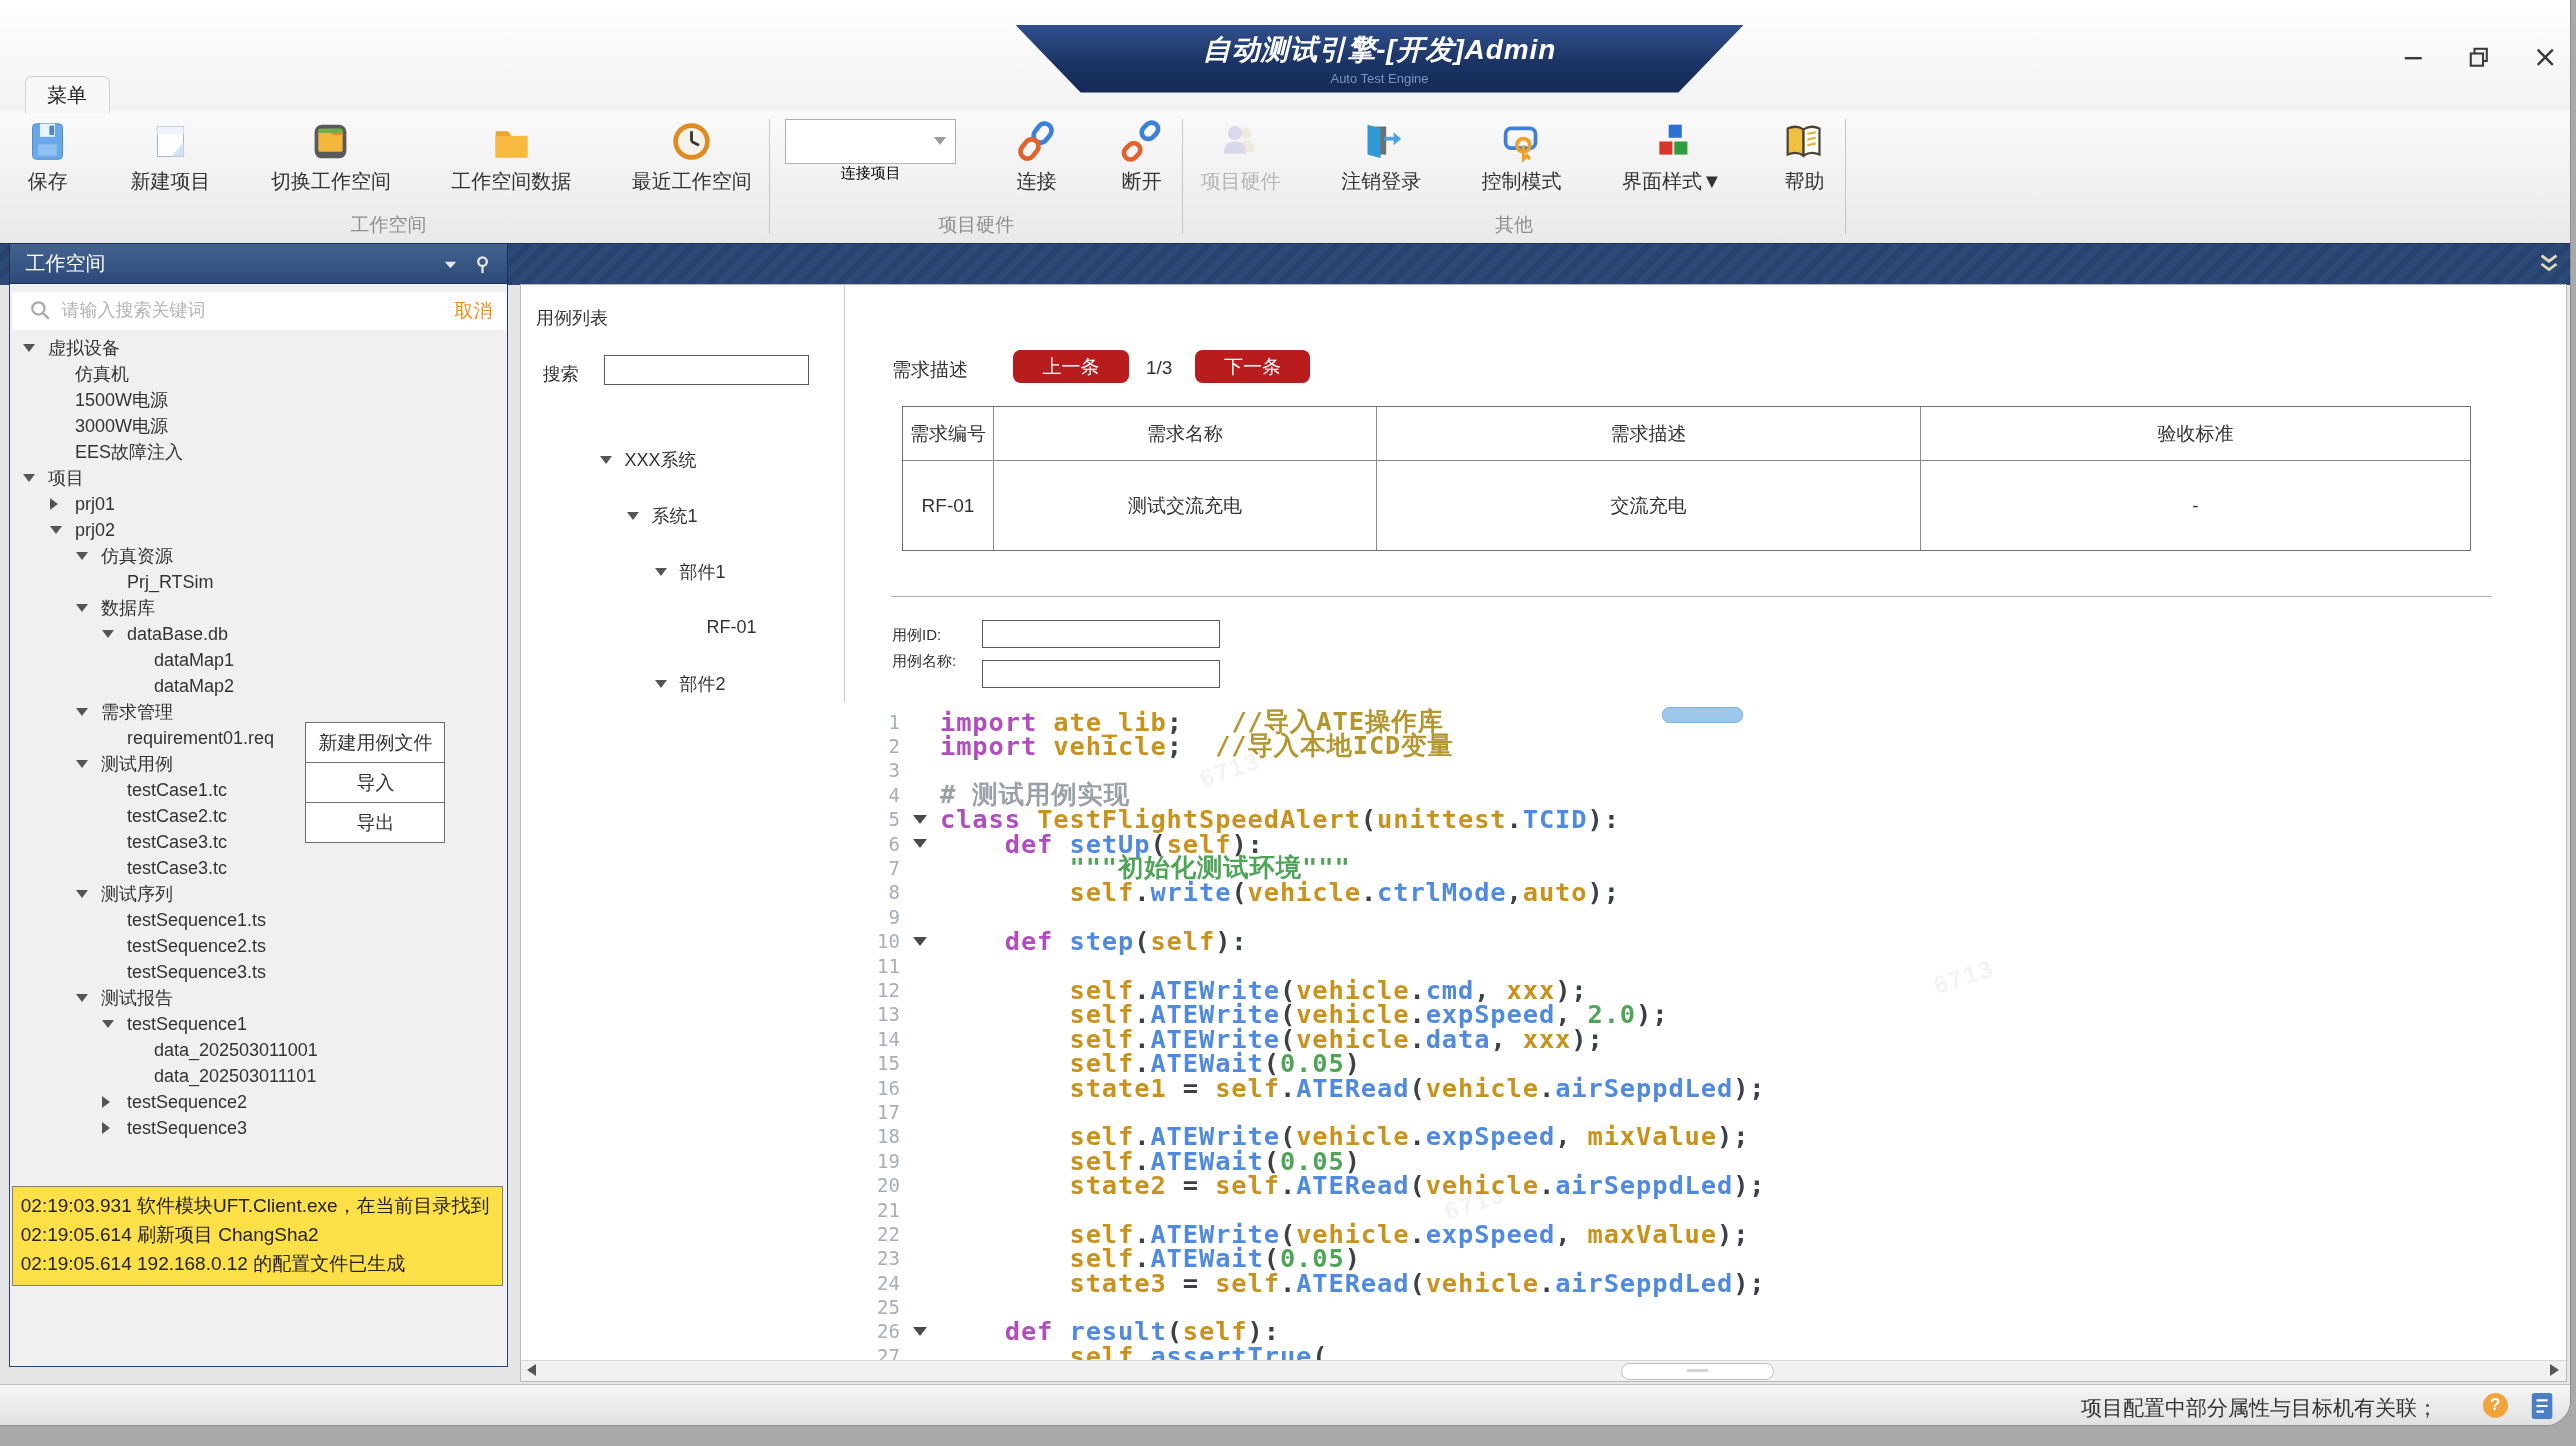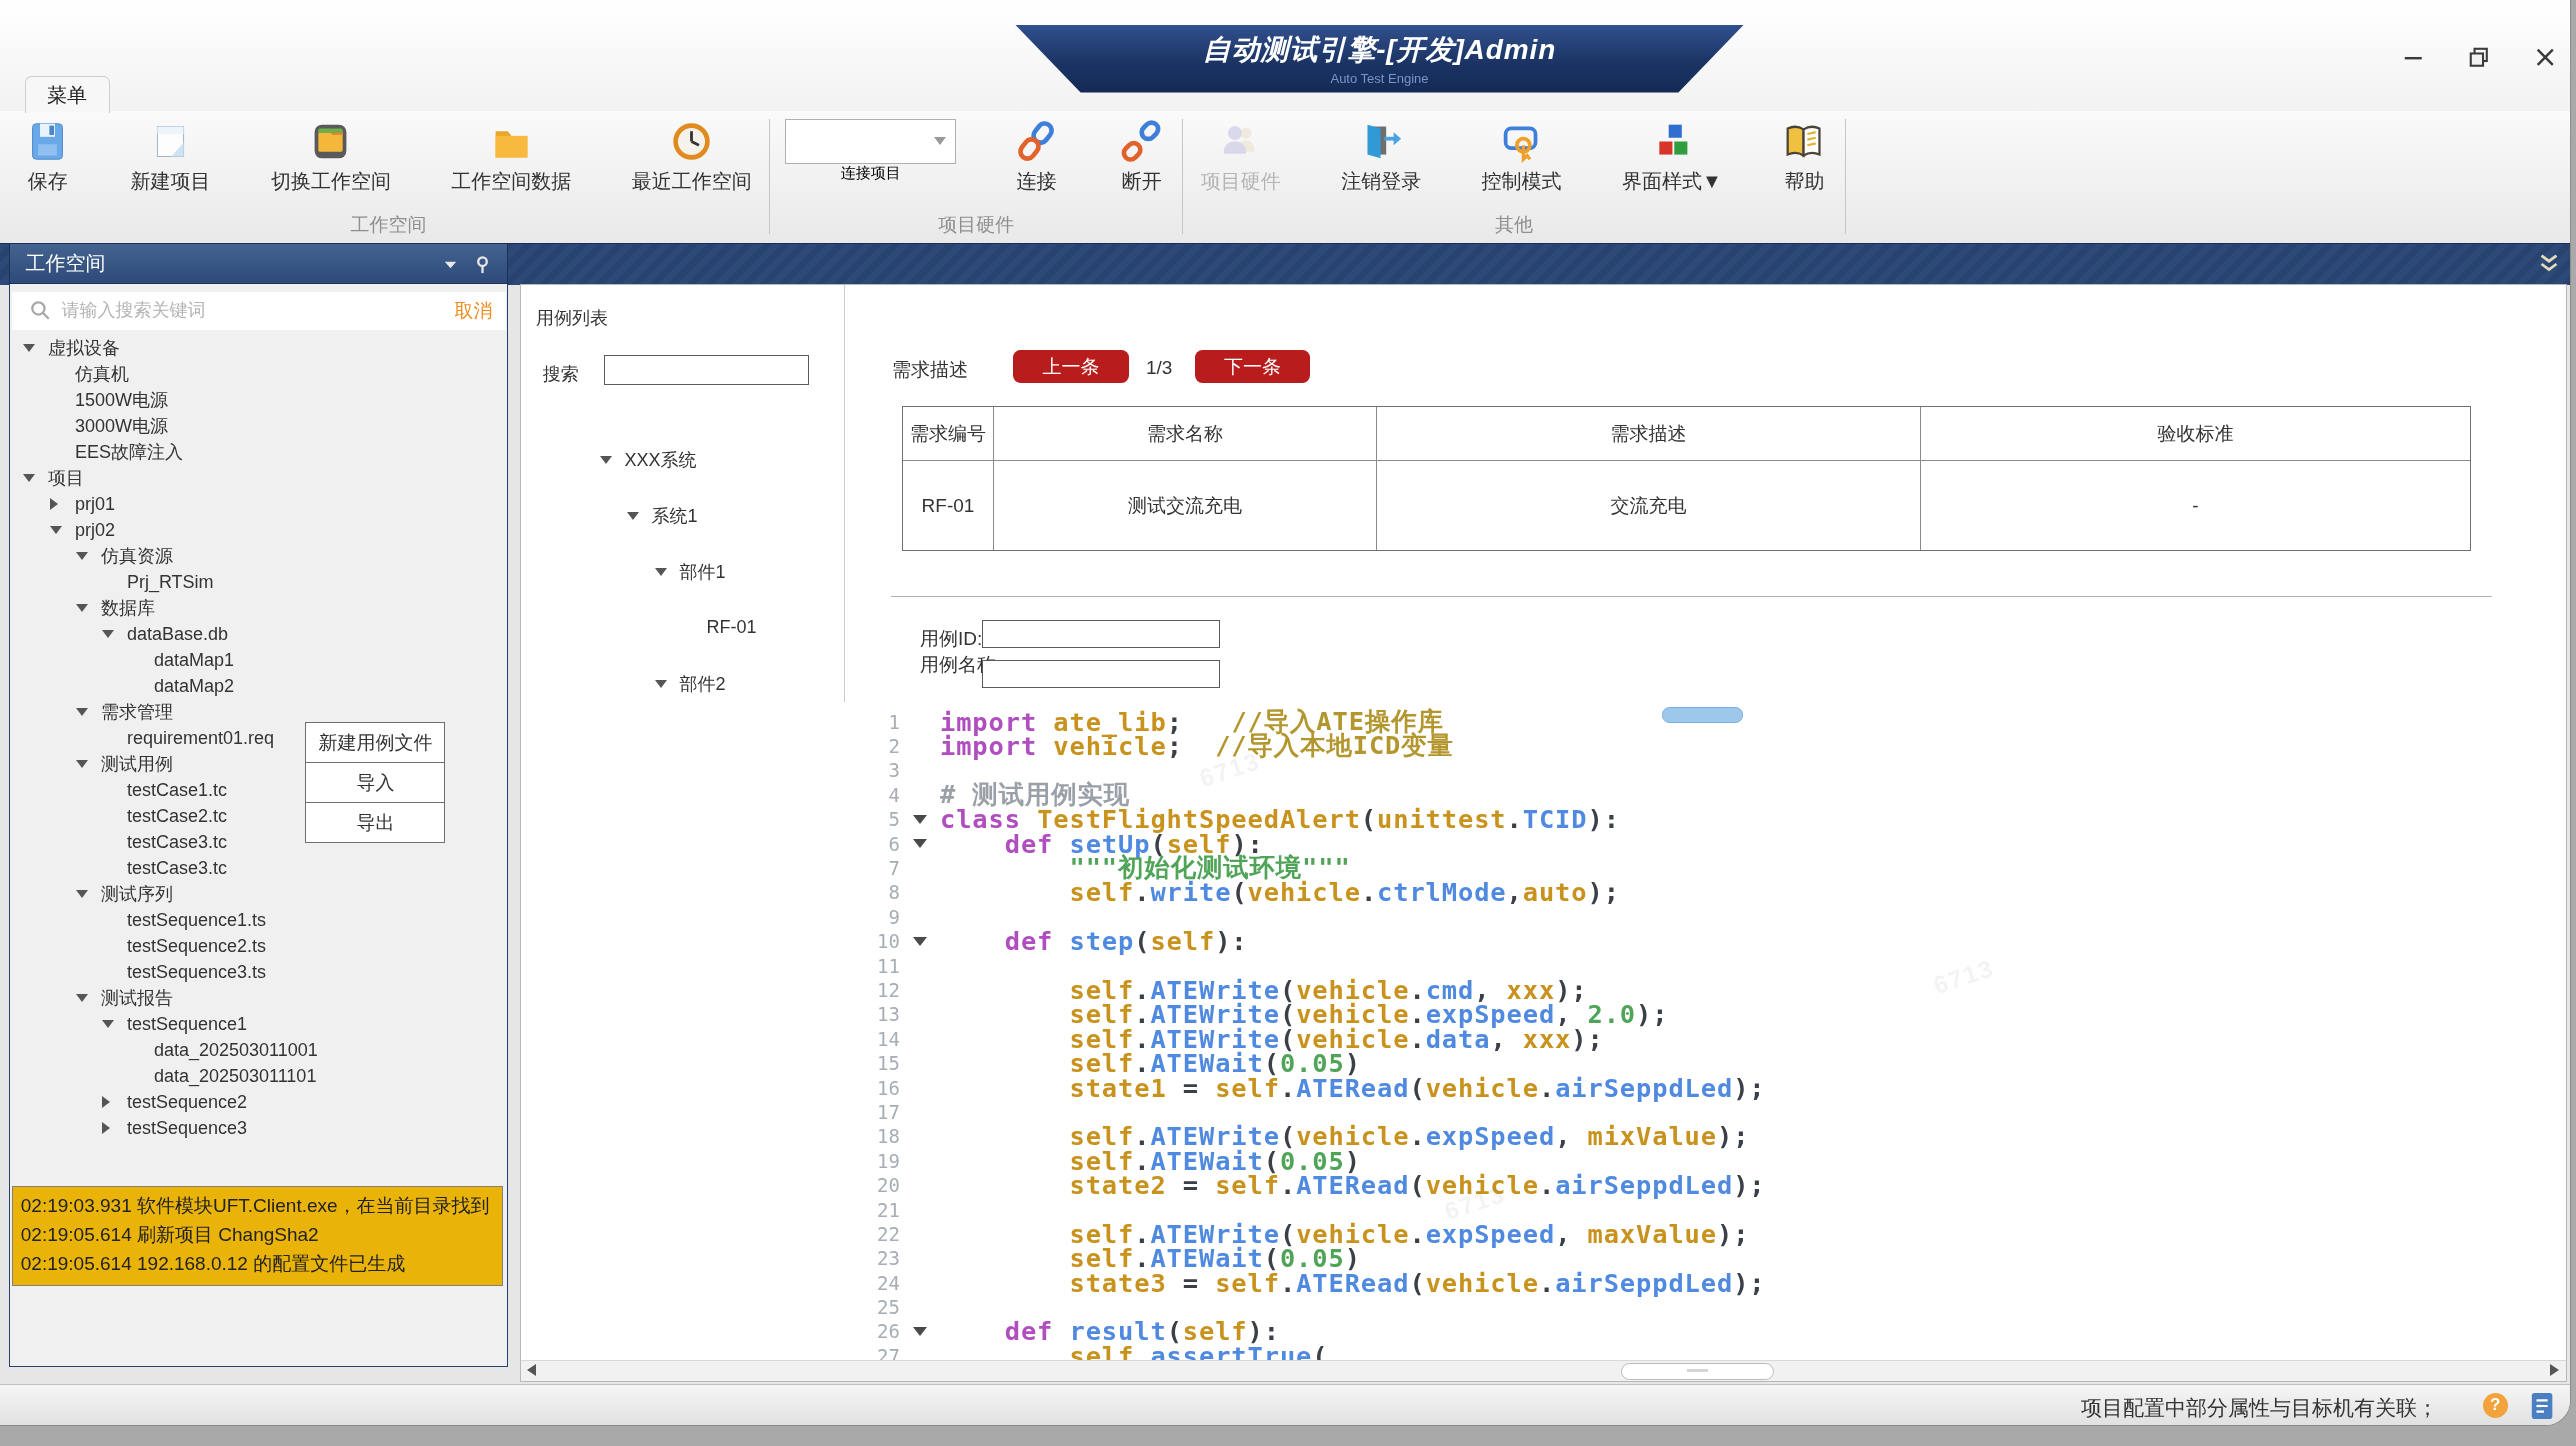--- a/index.html
+++ b/index.html
@@ -50,21 +50,21 @@
   .search-row input::placeholder{color:#b4b4b4;}
   .cancel-lb{color:#f08c1e;font-size:19px;margin:0 13px 0 5.6px;white-space:nowrap;}
   #ws-tree{position:absolute;top:51px;left:0;right:0;}
   .trow{height:26px;display:flex;align-items:center;font-size:18px;color:#333;white-space:nowrap;}
   .arr{width:24.5px;display:inline-flex;justify-content:flex-start;align-items:center;flex:none;}
   .tri-d{width:0;height:0;border-left:6.6px solid transparent;border-right:6.6px solid transparent;border-top:8.5px solid #555;}
   .tri-r{width:0;height:0;border-top:6.6px solid transparent;border-bottom:6.6px solid transparent;border-left:8.5px solid #555;}
   .ctx-menu{position:absolute;left:295px;top:438px;width:138px;background:#fff;border:1.9px solid #6e6e6e;z-index:5;}
   .ctx-item{height:39px;display:flex;align-items:center;justify-content:center;font-size:19px;color:#333;}
   .ctx-item + .ctx-item{border-top:1.9px solid #6e6e6e;}
-  .log-box{position:absolute;left:1.9px;top:902px;width:491px;height:100px;background:#eab308;border:0.9px solid #808080;
+  .log-box{position:absolute;left:1.9px;top:902px;width:491px;height:100px;background:#fde047;border:0.9px solid #808080;
     box-sizing:border-box;padding:3.8px 7.5px;overflow:hidden;}
   .log-line{font-size:19px;color:#222;line-height:29px;white-space:nowrap;}
   
   .main-area{position:absolute;top:284px;left:520px;width:2047px;height:1098px;background:#fff;
     border:0.9px solid #b8b8b8;box-sizing:border-box;}
   .case-title{position:absolute;left:15px;top:21px;font-size:18px;color:#333;}
   .case-search-lb{position:absolute;left:21.7px;top:77px;font-size:18px;color:#333;}
   .case-search-in{position:absolute;left:83px;top:70px;width:205px;height:30px;border:1.9px solid #5a5a5a;background:#fff;box-sizing:border-box;font-size:17px;font-family:inherit;}
   #case-tree{position:absolute;left:0;top:132px;width:320px;}
   .crow{height:27px;display:flex;align-items:center;font-size:18px;color:#333;white-space:nowrap;margin-top:29px;}
@@ -73,21 +73,21 @@
   .nav-btn{position:absolute;top:65px;height:33px;background:#b91c1c;border-radius:7.5px;color:#fff;
     font-size:19px;display:flex;align-items:center;justify-content:center;}
   .page-ind{position:absolute;left:625px;top:72px;font-size:19px;color:#333;}
   .req-table{position:absolute;left:381px;top:121px;display:grid;grid-template-columns:91px 383px 544px 549px;
     border:1.9px solid #707070;}
   .req-table .hc{height:53px;border-right:0.9px solid #8a8a8a;border-bottom:1.9px solid #8a8a8a;
     display:flex;align-items:center;justify-content:center;font-size:19px;color:#333;}
   .req-table .dc{height:89px;border-right:0.9px solid #8a8a8a;display:flex;align-items:center;justify-content:center;font-size:19px;color:#333;}
   .req-table .hc:nth-child(4n),.req-table .dc:nth-child(4n){border-right:none;}
   .sep-line{position:absolute;left:370px;top:311px;width:1601px;height:0.9px;background:#b2b2b2;}
-  .fld-lb{position:absolute;font-size:19px;color:#333;margin-left:28px;}
+  .fld-lb{position:absolute;font-size:15px;color:#333;}
   .fld-in{position:absolute;width:238px;height:28px;border:1.9px solid #5a5a5a;background:#fff;box-sizing:border-box;font-size:17px;font-family:inherit;}
   
   #code-area{position:absolute;left:0;top:417px;right:0.9px;height:662px;overflow:hidden;background:#fff;}
   .code-line{display:flex;align-items:center;height:24.4px;white-space:pre;
     font-family:"DejaVu Sans Mono","Liberation Mono",monospace;font-size:25.4px;font-weight:600;letter-spacing:0.9px;}
   .code-line .ln{width:379px;text-align:right;font-size:19px;font-weight:400;color:#a6adb6;letter-spacing:0;
     font-family:"DejaVu Sans Mono","Liberation Mono",monospace;flex:none;}
   .code-line .fold{width:40px;display:flex;justify-content:center;flex:none;}
   .fold .tri{width:0;height:0;border-left:7.5px solid transparent;border-right:7.5px solid transparent;border-top:9.4px solid #4a4a4a;}
   .sk{color:#b04ec0}.si{color:#c8921d}.sf{color:#4f8ae0}.ss{color:#4fa457}.sn{color:#4fa457}

